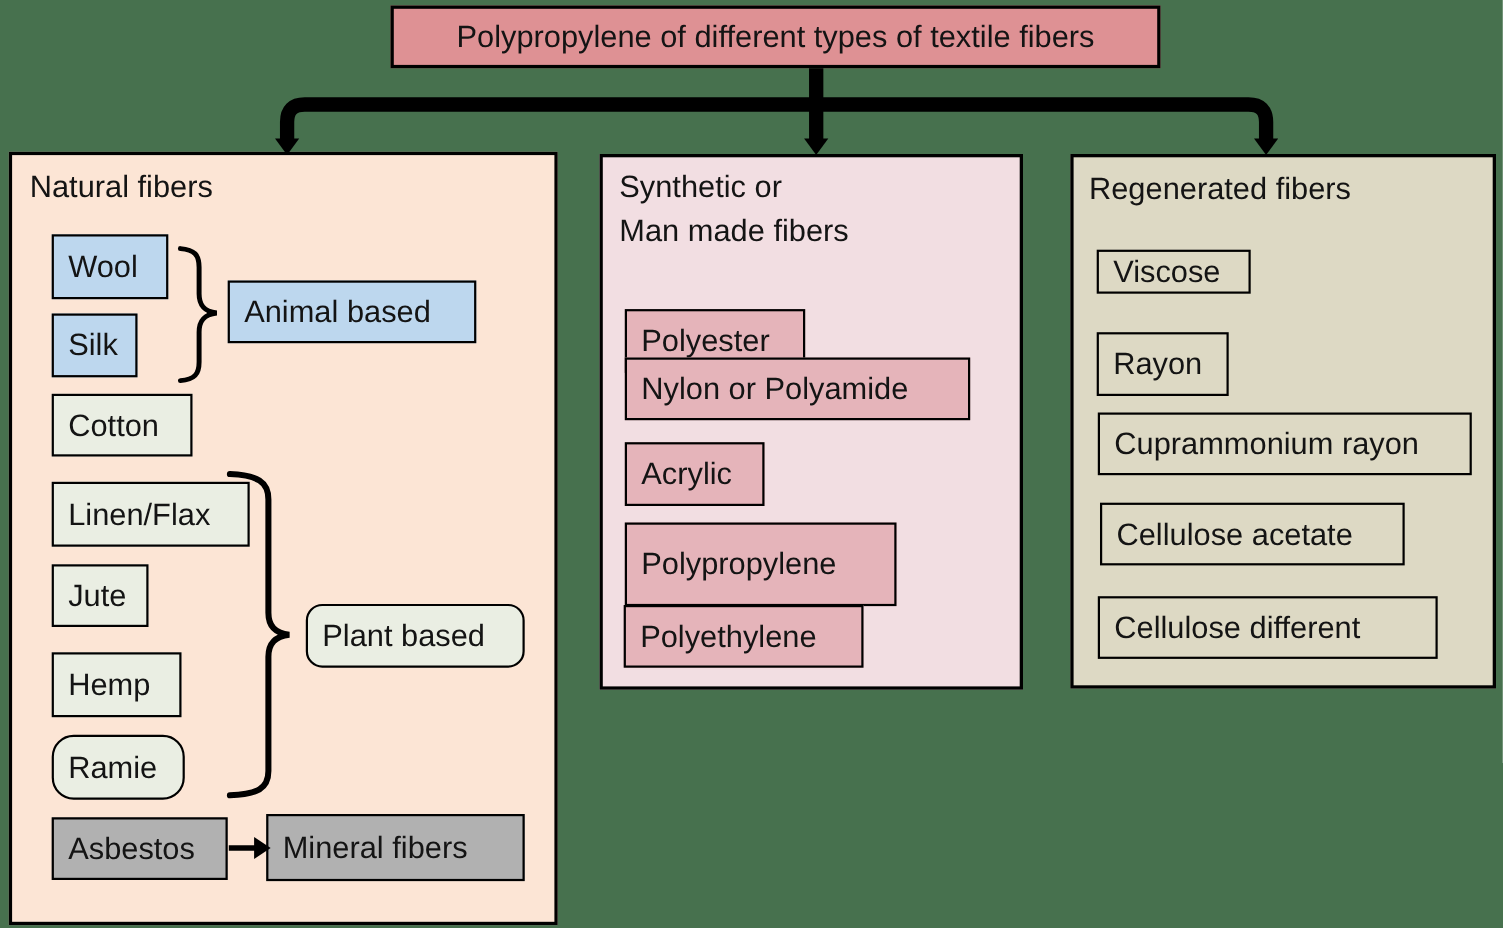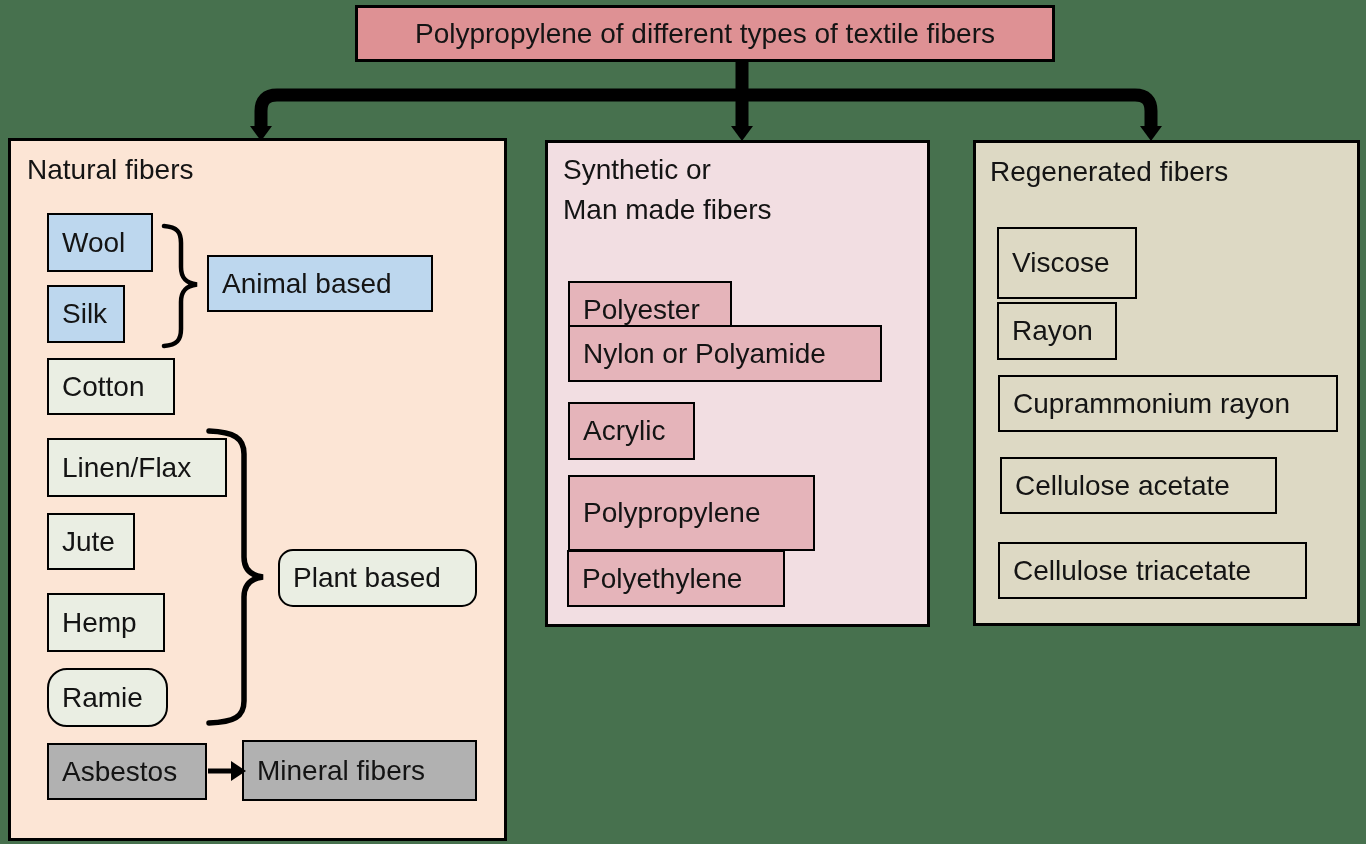--- a/index.html
+++ b/index.html
@@ -69,25 +69,25 @@
   <div class="box f-plant" style="left:47px;  top:668px; width:121px; height:59px;border-radius:20px;">Ramie</div>
   <div class="box f-gray" style="left:47px;  top:743px; width:160px; height:57px;">Asbestos</div>
   <div class="box f-gray" style="left:242px; top:740px; width:235px; height:61px;">Mineral fibers</div>
 
   <div class="box f-pink" style="left:568px; top:253px; width:164px; height:58px;margin-top:28px;">Polyester</div>
   <div class="box f-pink" style="left:568px; top:325px; width:314px; height:57px;">Nylon or Polyamide</div>
   <div class="box f-pink" style="left:568px; top:402px; width:127px; height:58px;">Acrylic</div>
   <div class="box f-pink" style="left:568px; top:475px; width:247px; height:76px;">Polypropylene</div>
   <div class="box f-pink" style="left:567px; top:550px; width:218px; height:57px;">Polyethylene</div>
 
-  <div class="box f-olive" style="left:997px;  top:227px; width:140px; height:72px;">Viscose</div>
+  <div class="box f-olive" style="left:997px;  top:227px; width:140px; height:40px;">Viscose</div>
   <div class="box f-olive" style="left:997px;  top:302px; width:120px; height:58px;">Rayon</div>
   <div class="box f-olive" style="left:998px;  top:375px; width:340px; height:57px;">Cuprammonium rayon</div>
   <div class="box f-olive" style="left:1000px; top:457px; width:277px; height:57px;">Cellulose acetate</div>
-  <div class="box f-olive" style="left:998px;  top:542px; width:309px; height:57px;">Cellulose triacetate</div>
+  <div class="box f-olive" style="left:998px;  top:542px; width:309px; height:57px;">Cellulose different</div>
 
   <svg id="overlay" viewBox="0 0 1366 844">
     <path d="M742,62 L742,130" stroke="#000" stroke-width="13" fill="none"></path>
     <path d="M261,130 L261,111 Q261,95 277,95 L1135,95 Q1151,95 1151,111 L1151,130" stroke="#000" stroke-width="13" fill="none"></path>
     <polygon points="250,126 272,126 261,141" fill="#000"></polygon>
     <polygon points="731,126 753,126 742,141" fill="#000"></polygon>
     <polygon points="1140,126 1162,126 1151,141" fill="#000"></polygon>
 
     <path d="M164,226 C177,227 181,232 181,243 L181,267 C181,277 185,283 197,284.5 C185,286 181,292 181,302 L181,329 C181,340 177,345 164,346" stroke="#000" stroke-width="4.5" fill="none" stroke-linecap="round"></path>
     <path d="M209,431 C234,432 244,438 244,454 L244,557 C244,569 250,575.5 263,577 C250,578.5 244,585 244,597 L244,701 C244,717 234,722 209,723" stroke="#000" stroke-width="5.5" fill="none" stroke-linecap="round"></path>

